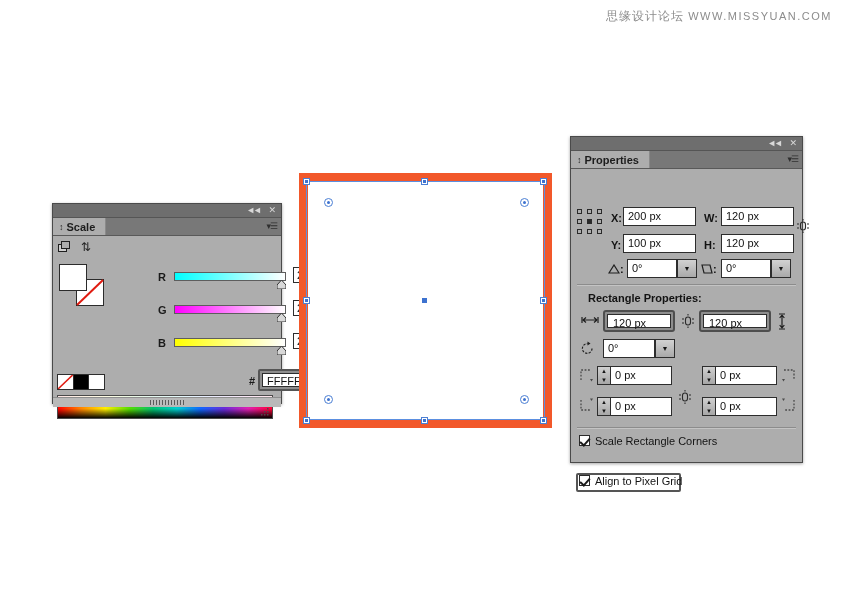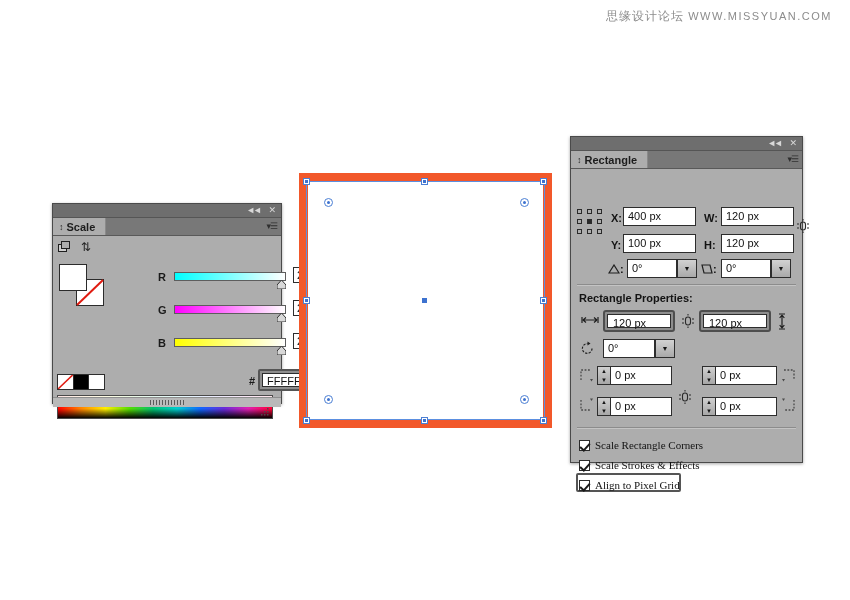--- a/index.html
+++ b/index.html
@@ -187,21 +187,21 @@
   #refpoint span.on{background:#2a2a2a;}
 
   .tf-sep{
     position:absolute;left:6px;right:6px;height:1px;
     background:#8c8c8c;border-bottom:1px solid #c4c4c4;
   }
   .section-title{
     position:absolute;font-size:11px;font-weight:bold;color:#131313;
   }
 
-  .cb-row{position:absolute;left:8px;height:16px;display:flex;align-items:flex-end;font-family:Liberation Serif, serif;}
+  .cb-row{position:absolute;left:8px;height:16px;display:flex;align-items:flex-start;}
   .cb{
     width:11px;height:11px;background:#fff;border:1px solid #2b2b2b;
     box-sizing:border-box;position:relative;margin-right:5px;flex:0 0 auto;
   }
   .cb.checked:after{
     content:"";position:absolute;left:2px;top:0px;width:4px;height:8px;
     border:solid #1a1a1a;border-width:0 2px 2px 0;transform:rotate(42deg);
   }
   .cb-row span{font-size:11px;color:#131313;}
   #cb-align-wrap{
@@ -346,41 +346,41 @@
 <div id="transform-panel" class="panel">
 
   <div class="panel-topbar">
     <span class="tb-icon collapse-ic">◄◄</span>
     <span class="tb-icon close-ic">✕</span>
   </div>
 
   <div class="panel-tabrow">
     <div class="panel-tab">
       <span class="tab-arrows">↕</span>
-      <span>Rectangle</span>
+      <span>Properties</span>
     </div>
     <span class="panel-menu">▾☰</span>
   </div>
 
   <div id="tf-body">
 
     <div id="refpoint">
       <span style="left:0;top:0"></span>
         <span style="left:10px;top:0"></span>
         <span style="left:20px;top:0"></span>
       <span style="left:0;top:10px"></span>
         <span class="on" style="left:10px;top:10px"></span>
         <span style="left:20px;top:10px"></span>
       <span style="left:0;top:20px"></span>
         <span style="left:10px;top:20px"></span>
         <span style="left:20px;top:20px"></span>
     </div>
 
     <span class="tf-label" style="left:40px;top:43px">X:</span>
-    <div class="tf-input" style="left:52px;top:38px;width:73px">400 px</div>
+    <div class="tf-input" style="left:52px;top:38px;width:73px">200 px</div>
     <span class="tf-label" style="left:133px;top:43px">W:</span>
     <div class="tf-input" style="left:150px;top:38px;width:73px">120 px</div>
 
     <span class="tf-label" style="left:40px;top:70px">Y:</span>
     <div class="tf-input" style="left:52px;top:65px;width:73px">100 px</div>
     <span class="tf-label" style="left:133px;top:70px">H:</span>
     <div class="tf-input" style="left:150px;top:65px;width:73px">120 px</div>
 
     <svg style="position:absolute;left:225px;top:48px;width:14px;height:18px" viewBox="0 0 14 18">
       <g stroke="#2b2b2b" stroke-width="1.1" fill="none">
@@ -398,21 +398,21 @@
 
     <svg style="position:absolute;left:130px;top:95px;width:12px;height:10px" viewBox="0 0 12 10">
       <polygon points="3,9 11,9 9,1 1,1" fill="none" stroke="#1f1f1f" stroke-width="1.2"></polygon>
     </svg>
     <span class="tf-label" style="left:142px;top:94px">:</span>
     <div class="tf-input" style="left:150px;top:90px;width:50px">0°</div>
     <div class="tf-dd" style="left:200px;top:90px">▼</div>
 
     <div class="tf-sep" style="top:115px"></div>
 
-    <span class="section-title" style="left:8px;top:123px">Rectangle Properties:</span>
+    <span class="section-title" style="left:17px;top:123px">Rectangle Properties:</span>
 
     <svg style="position:absolute;left:10px;top:147px;width:18px;height:8px" viewBox="0 0 18 8">
       <g stroke="#1f1f1f" stroke-width="1.2" fill="none">
         <path d="M1 1 L1 7 M17 1 L17 7 M2 4 L16 4 M2 4 L5 1.5 M2 4 L5 6.5 M16 4 L13 1.5 M16 4 L13 6.5"></path>
       </g>
     </svg>
     <div class="tf-input-hl-wrap" style="left:32px;top:141px;width:72px;height:22px">
       <div class="tf-input-hl">120 px</div>
     </div>
 
@@ -494,24 +494,20 @@
       <path d="M2 1.5 L5 1.5 L3.5 4 Z" fill="#4a4a4a"></path>
     </svg>
 
     <div class="tf-sep" style="top:258px"></div>
 
     <div class="cb-row" style="top:266px">
       <span class="cb checked"></span>
       <span>Scale Rectangle Corners</span>
     </div>
 
-    <div class="cb-row" style="top:286px">
-      <span class="cb checked"></span>
-      <span>Scale Strokes &amp; Effects</span>
-    </div>
 
     <div id="cb-align-wrap"></div>
     <div class="cb-row" style="top:306px">
       <span class="cb checked"></span>
       <span>Align to Pixel Grid</span>
     </div>
 
   </div>
 </div>
 

